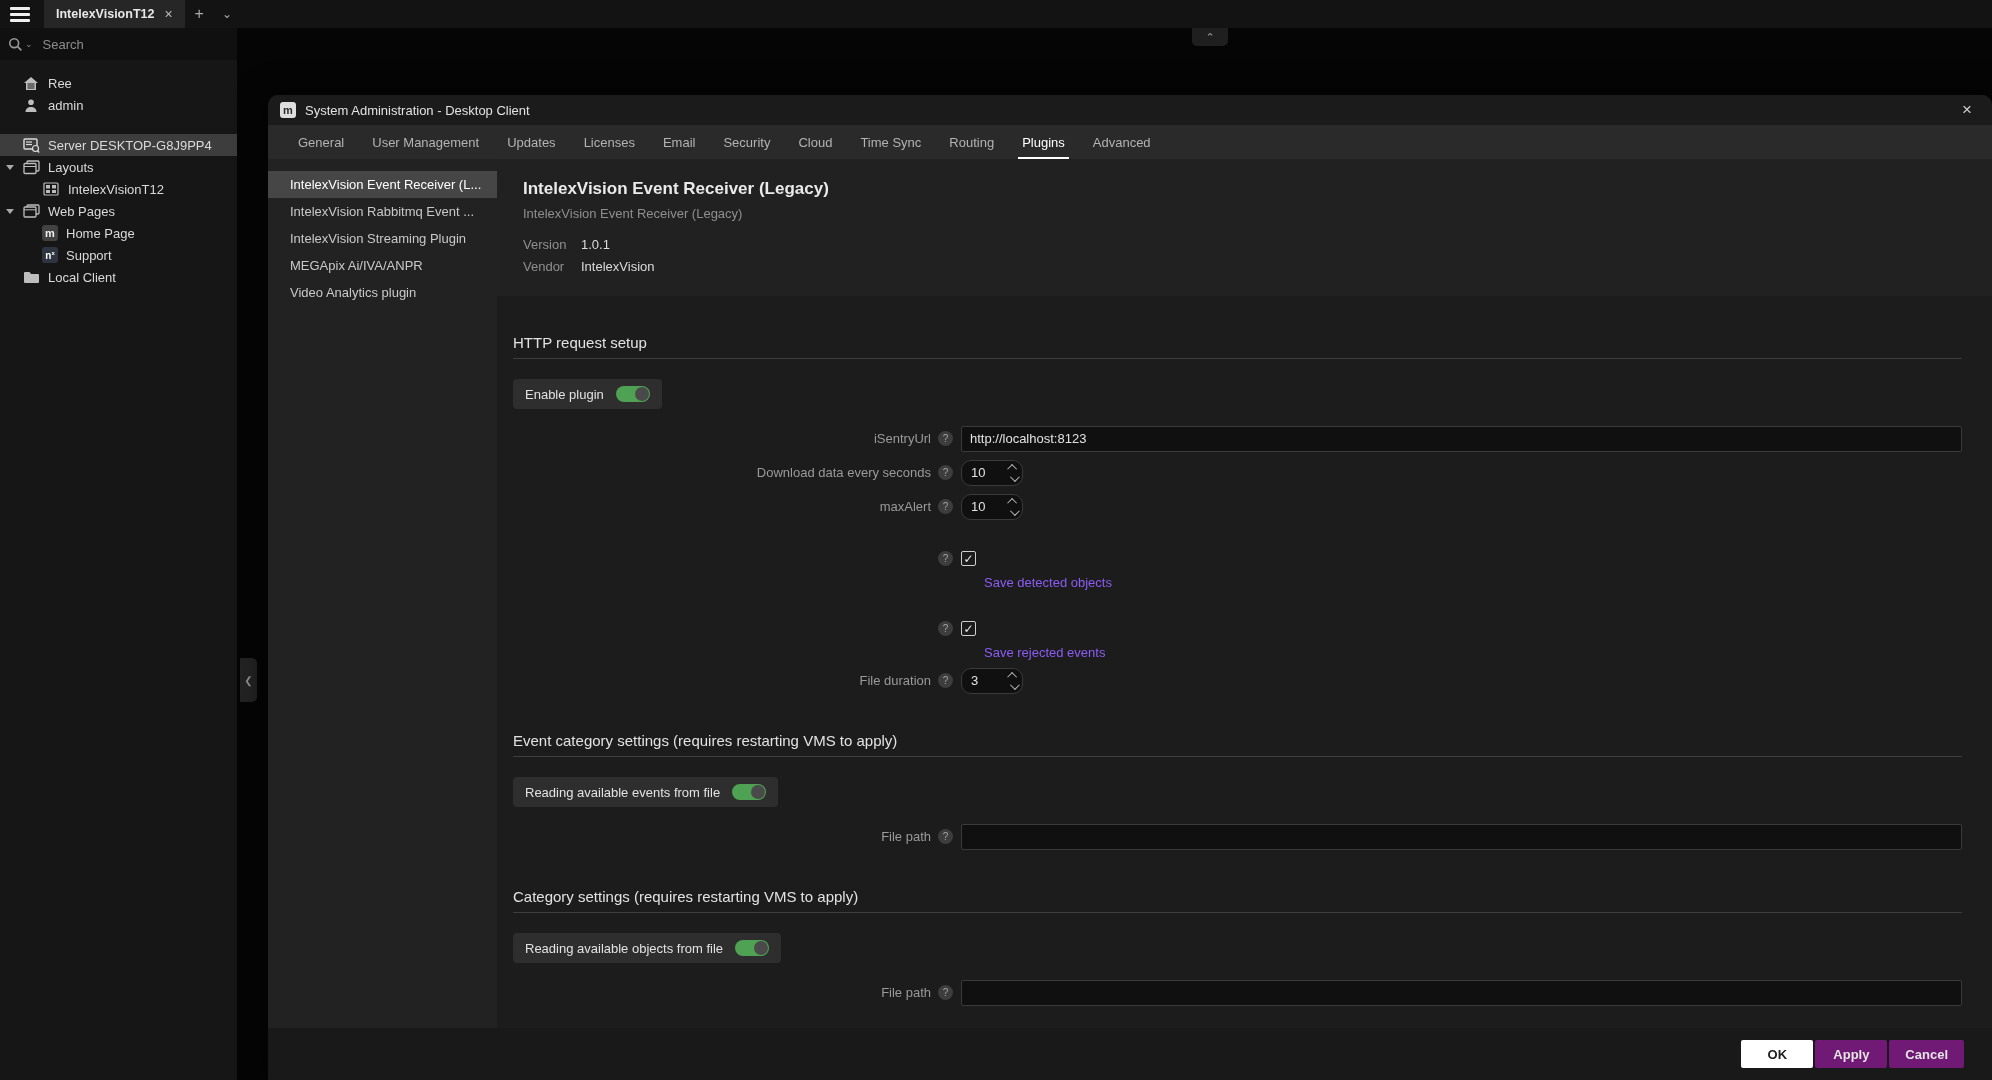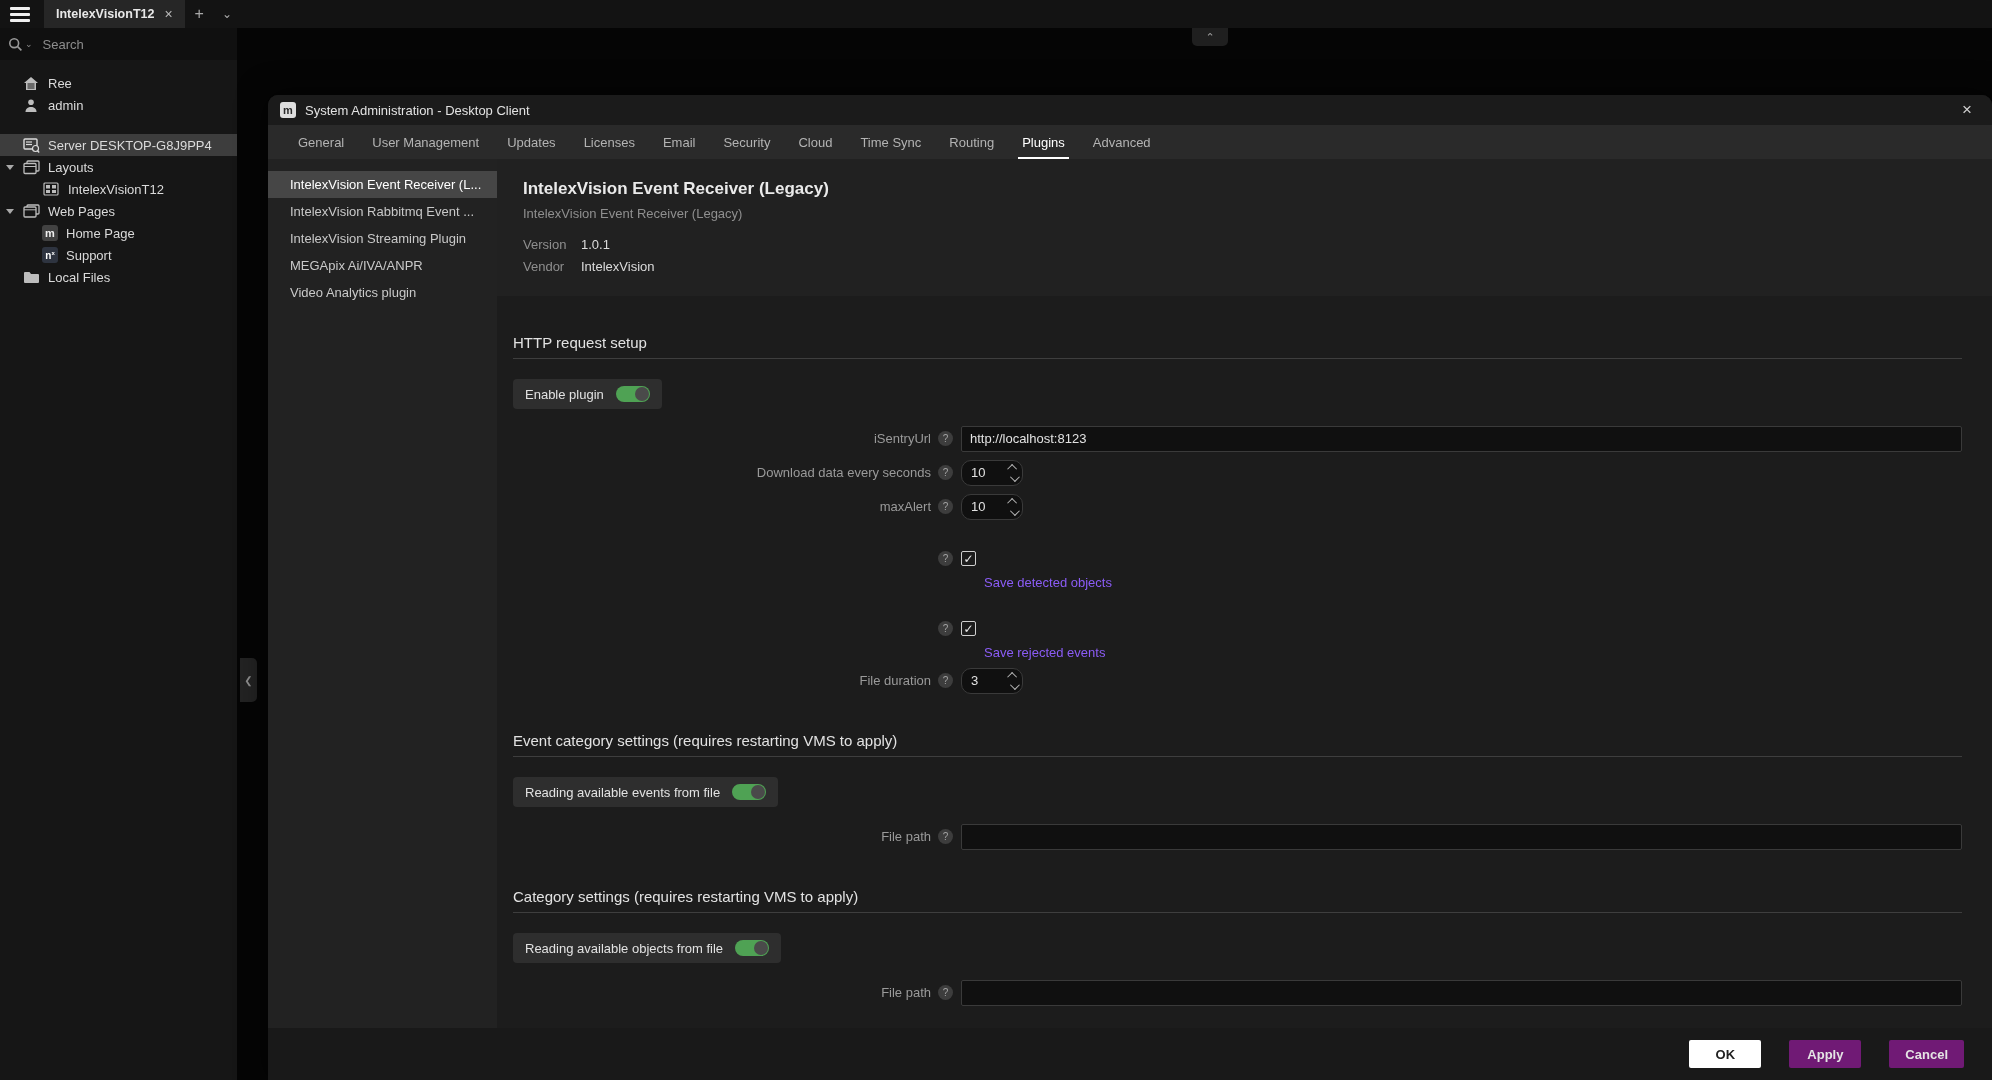--- a/index.html
+++ b/index.html
@@ -89,21 +89,21 @@
   .spin { width:62px; height:26px; background:#101010; border:1px solid #3a3a3a; border-radius:10px; display:flex; align-items:center; }
   .spin .sval { flex:1; padding-left:9px; color:#e2e2e2; font-weight:500; }
   .spin .btns { width:18px; display:flex; flex-direction:column; align-items:center; gap:4px; }
   .chevron { width:7px; height:7px; border-left:1.6px solid #b5b5b5; border-top:1.6px solid #b5b5b5; cursor:pointer; }
   .chevron.up { transform:rotate(45deg) translateY(2px); }
   .chevron.dn { transform:rotate(225deg) translateY(2px); }
   .cbwrap { display:flex; align-items:center; gap:8px; cursor:pointer; }
   .cbox { width:15px; height:15px; border:1.5px solid #cfcfcf; border-radius:2px; color:#efefef; font-size:12px; line-height:12px; display:flex; align-items:center; justify-content:center; }
   .cblabel { color:#8b5cf6; font-size:13px;margin-top:48px; }
 
-  .dlg-footer { height:52px; background:#191919; display:flex; align-items:center; justify-content:flex-end; gap:28px; padding-right:28px; flex:none; }
+  .dlg-footer { height:52px; background:#191919; display:flex; align-items:center; justify-content:flex-end; gap:2px; padding-right:28px; flex:none; }
   .btn { min-width:72px; height:28px; border:none; border-radius:2px; font-size:13px; font-weight:bold; font-family:inherit; cursor:pointer; padding:0 16px; }
   .btn.primary { background:#ffffff; color:#222; }
   .btn.plain { background:#701a75; color:#e4e4e4; }
 
   svg { display:block; }
 </style>
 </head>
 <body>
 
 <div class="topbar">
@@ -216,21 +216,21 @@
           <sup>x</sup>
         </span>
       <span class="tlabel">Support</span>
     </div>
     <div class="trow ind0">
       <span class="tic">
         <svg width="17" height="14" viewBox="0 0 17 14">
             <path d="M1 3 L1 12 Q1 13 2 13 L15 13 Q16 13 16 12 L16 5 Q16 4 15 4 L8 4 L6.5 2 L2 2 Q1 2 1 3 Z" fill="#bdbdbd"></path>
           </svg>
       </span>
-      <span class="tlabel">Local Files</span>
+      <span class="tlabel">Local Client</span>
     </div>
   </div>
 </div>
 
 <div class="side-collapse">
   <span>❮</span>
 </div>
 <div class="top-collapse">
   <span>⌃</span>
 </div>

